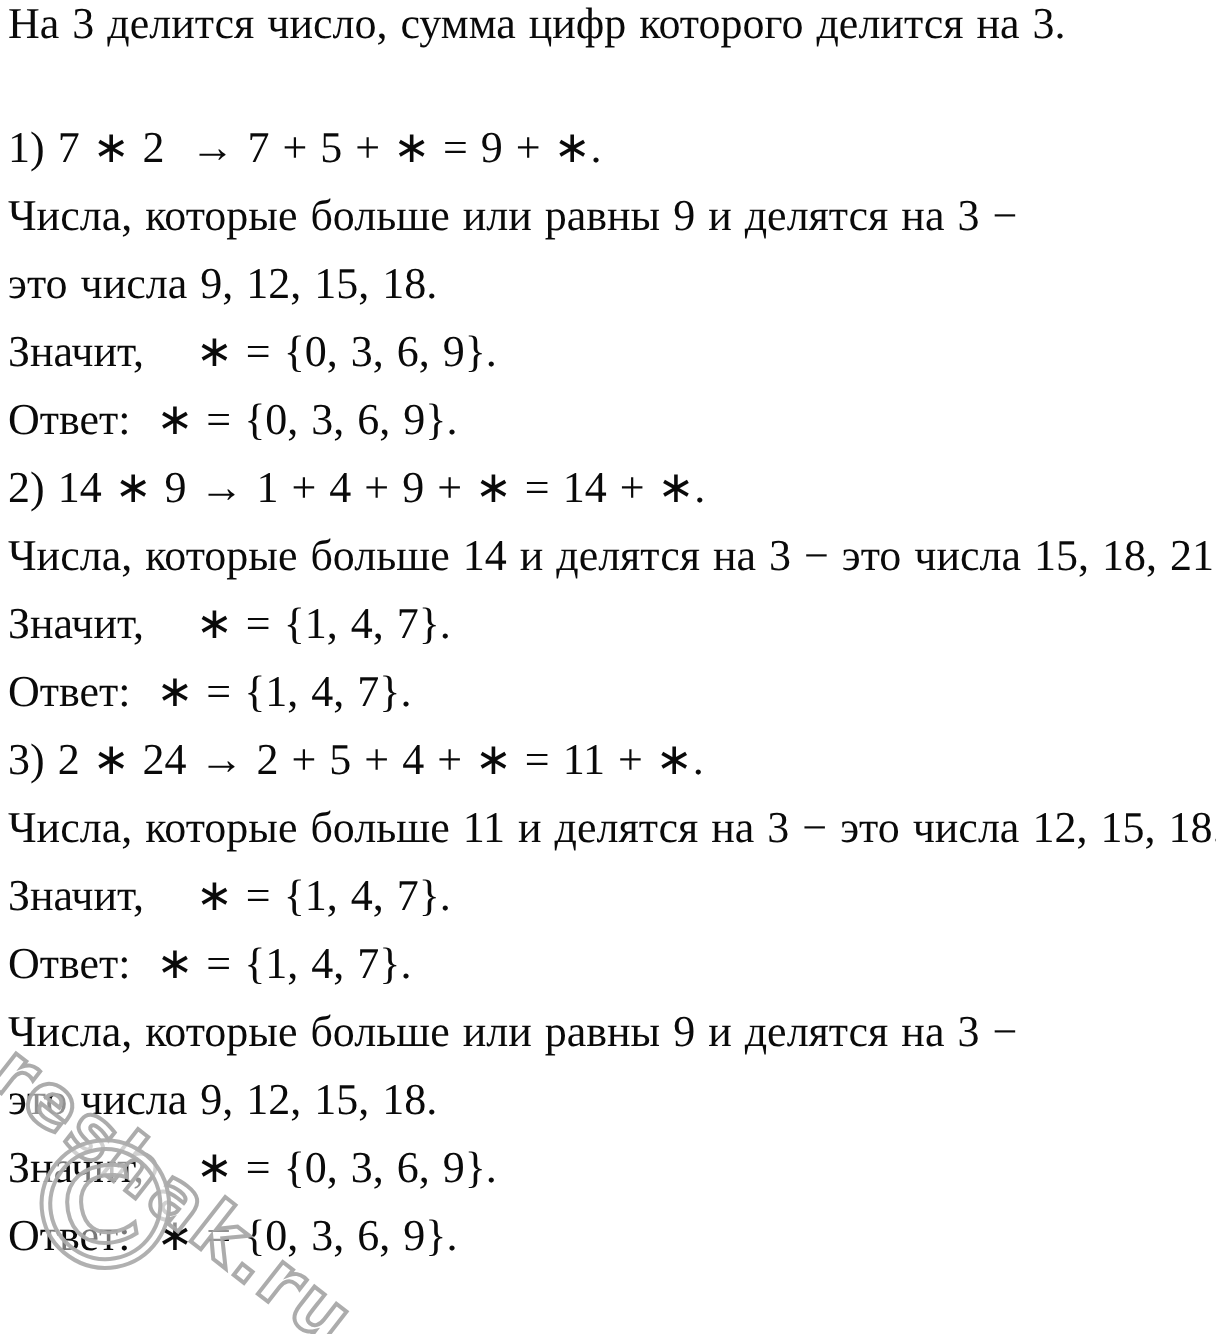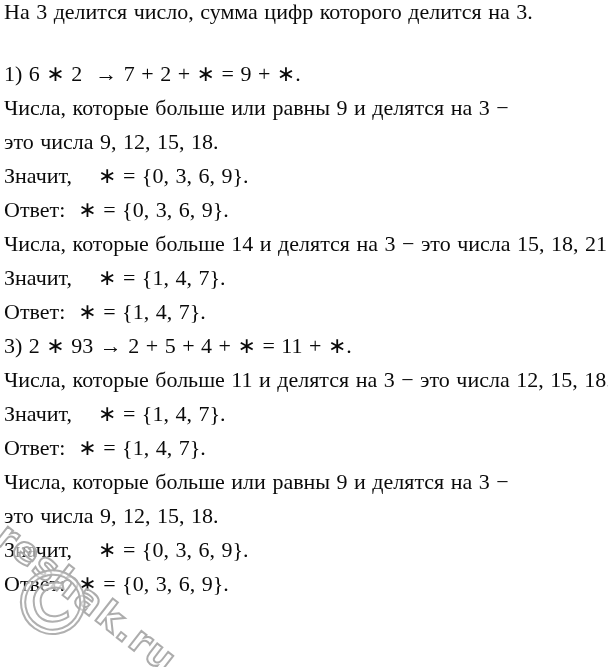--- a/index.html
+++ b/index.html
@@ -61,31 +61,32 @@
 </style>
 </head>
 <body>
 
 <div class="page">
 
   <div class="line intro">На 3 делится число, сумма цифр которого делится на 3.</div>
 
   <div class="solution">
 
-    <div class="line">1) 6 ∗ 2  → 7 + 2 + ∗ = 9 + ∗.</div>
+    <div class="line">1) 7 ∗ 2  → 7 + 5 + ∗ = 9 + ∗.</div>
     <div class="line">Числа, которые больше или равны 9 и делятся на 3 −</div>
     <div class="line">это числа 9, 12, 15, 18.</div>
     <div class="line">Значит,    ∗ = {0, 3, 6, 9}.</div>
     <div class="line">Ответ:  ∗ = {0, 3, 6, 9}.</div>
 
+    <div class="line">2) 14 ∗ 9 → 1 + 4 + 9 + ∗ = 14 + ∗.</div>
     <div class="line">Числа, которые больше 14 и делятся на 3 − это числа 15, 18, 21.</div>
     <div class="line">Значит,    ∗ = {1, 4, 7}.</div>
     <div class="line">Ответ:  ∗ = {1, 4, 7}.</div>
 
-    <div class="line">3) 2 ∗ 93 → 2 + 5 + 4 + ∗ = 11 + ∗.</div>
+    <div class="line">3) 2 ∗ 24 → 2 + 5 + 4 + ∗ = 11 + ∗.</div>
     <div class="line">Числа, которые больше 11 и делятся на 3 − это числа 12, 15, 18.</div>
     <div class="line">Значит,    ∗ = {1, 4, 7}.</div>
     <div class="line">Ответ:  ∗ = {1, 4, 7}.</div>
 
     <div class="line">Числа, которые больше или равны 9 и делятся на 3 −</div>
     <div class="line">это числа 9, 12, 15, 18.</div>
     <div class="line">Значит,    ∗ = {0, 3, 6, 9}.</div>
     <div class="line">Ответ:  ∗ = {0, 3, 6, 9}.</div>
   </div>
 

